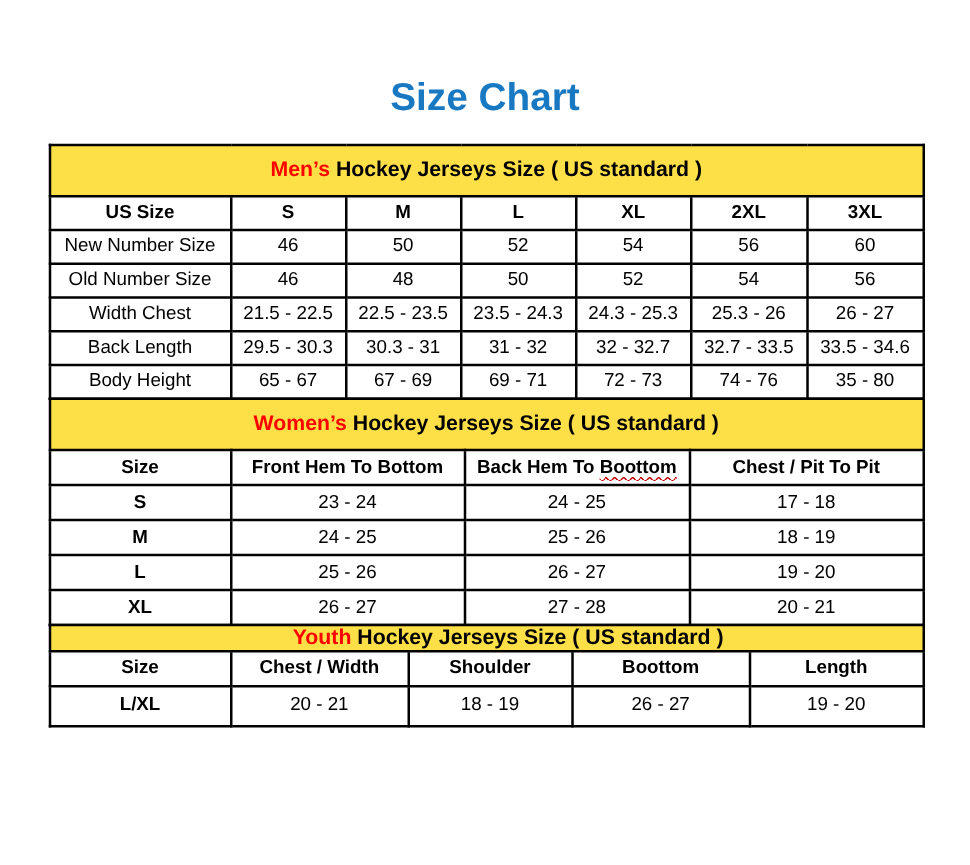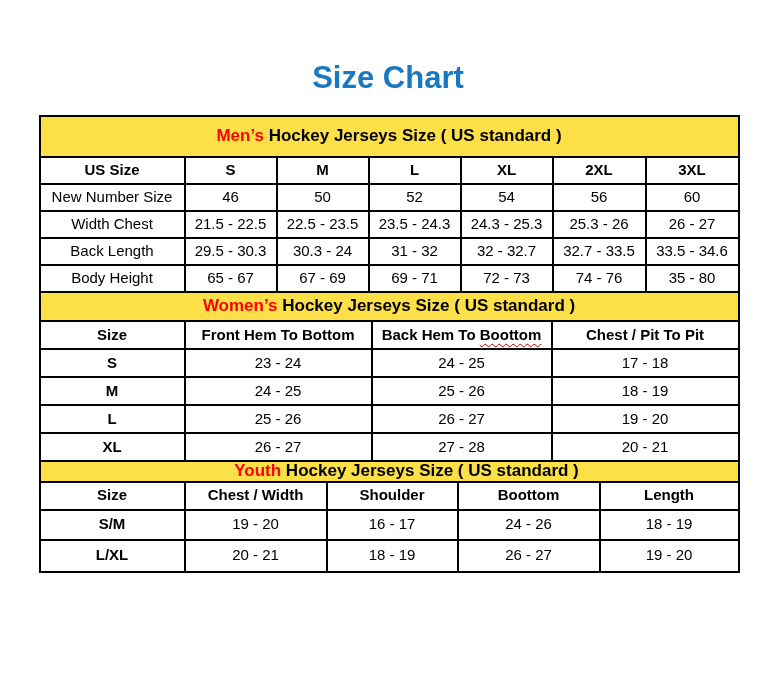--- a/index.html
+++ b/index.html
@@ -47,21 +47,21 @@
     background: #fde047;
     font-weight: bold;
     font-size: 17px;
     height: 41px;
   }
   .youth tr.band td { height: 15px; padding-left: 35px; }
   .hl { color: #ff0000; }
   .mens th, .mens td { height: 27px; }
   .mens tr.band td { height: 41px; }
   .womens th, .womens td { height: 28px; }
-  .womens tr.band td { height: 29px; margin-left: 48px; }
+  .womens tr.band td { height: 41px; margin-left: 48px; }
   .youth th, .youth td { height: 28px; }
   .youth tr.row-sm td { height: 30px; }
   .youth tr.row-lxl td { height: 32px; }
   td.lab { font-weight: normal; margin-top: 10px; }
   th.rowhead { font-weight: bold; }
   .misspelled {
     text-decoration-line: underline;
     text-decoration-style: wavy;
     text-decoration-color: #c00000;
     text-decoration-thickness: 1px;
@@ -106,32 +106,41 @@
         <tr>
           <td class="lab">New Number Size</td>
           <td>46</td>
           <td>50</td>
           <td>52</td>
           <td>54</td>
           <td>56</td>
           <td>60</td>
         </tr>
         <tr>
+          <td class="lab">Old Number Size</td>
+          <td>46</td>
+          <td>48</td>
+          <td>50</td>
+          <td>52</td>
+          <td>54</td>
+          <td>56</td>
+        </tr>
+        <tr>
           <td class="lab">Width Chest</td>
           <td>21.5 - 22.5</td>
           <td>22.5 - 23.5</td>
           <td>23.5 - 24.3</td>
           <td>24.3 - 25.3</td>
           <td>25.3 - 26</td>
           <td>26 - 27</td>
         </tr>
         <tr>
           <td class="lab">Back Length</td>
           <td>29.5 - 30.3</td>
-          <td>30.3 - 24</td>
+          <td>30.3 - 31</td>
           <td>31 - 32</td>
           <td>32 - 32.7</td>
           <td>32.7 - 33.5</td>
           <td>33.5 - 34.6</td>
         </tr>
         <tr>
           <td class="lab">Body Height</td>
           <td>65 - 67</td>
           <td>67 - 69</td>
           <td>69 - 71</td>
@@ -204,27 +213,20 @@
             <span>Hockey Jerseys Size ( US standard )</span>
           </td>
         </tr>
         <tr>
           <th>Size</th>
           <th>Chest / Width</th>
           <th>Shoulder</th>
           <th>Boottom</th>
           <th>Length</th>
         </tr>
-        <tr class="row-sm">
-          <th class="rowhead">S/M</th>
-          <td>19 - 20</td>
-          <td>16 - 17</td>
-          <td>24 - 26</td>
-          <td>18 - 19</td>
-        </tr>
         <tr class="row-lxl">
           <th class="rowhead">L/XL</th>
           <td>20 - 21</td>
           <td>18 - 19</td>
           <td>26 - 27</td>
           <td>19 - 20</td>
         </tr>
       </tbody>
     </table>
 

